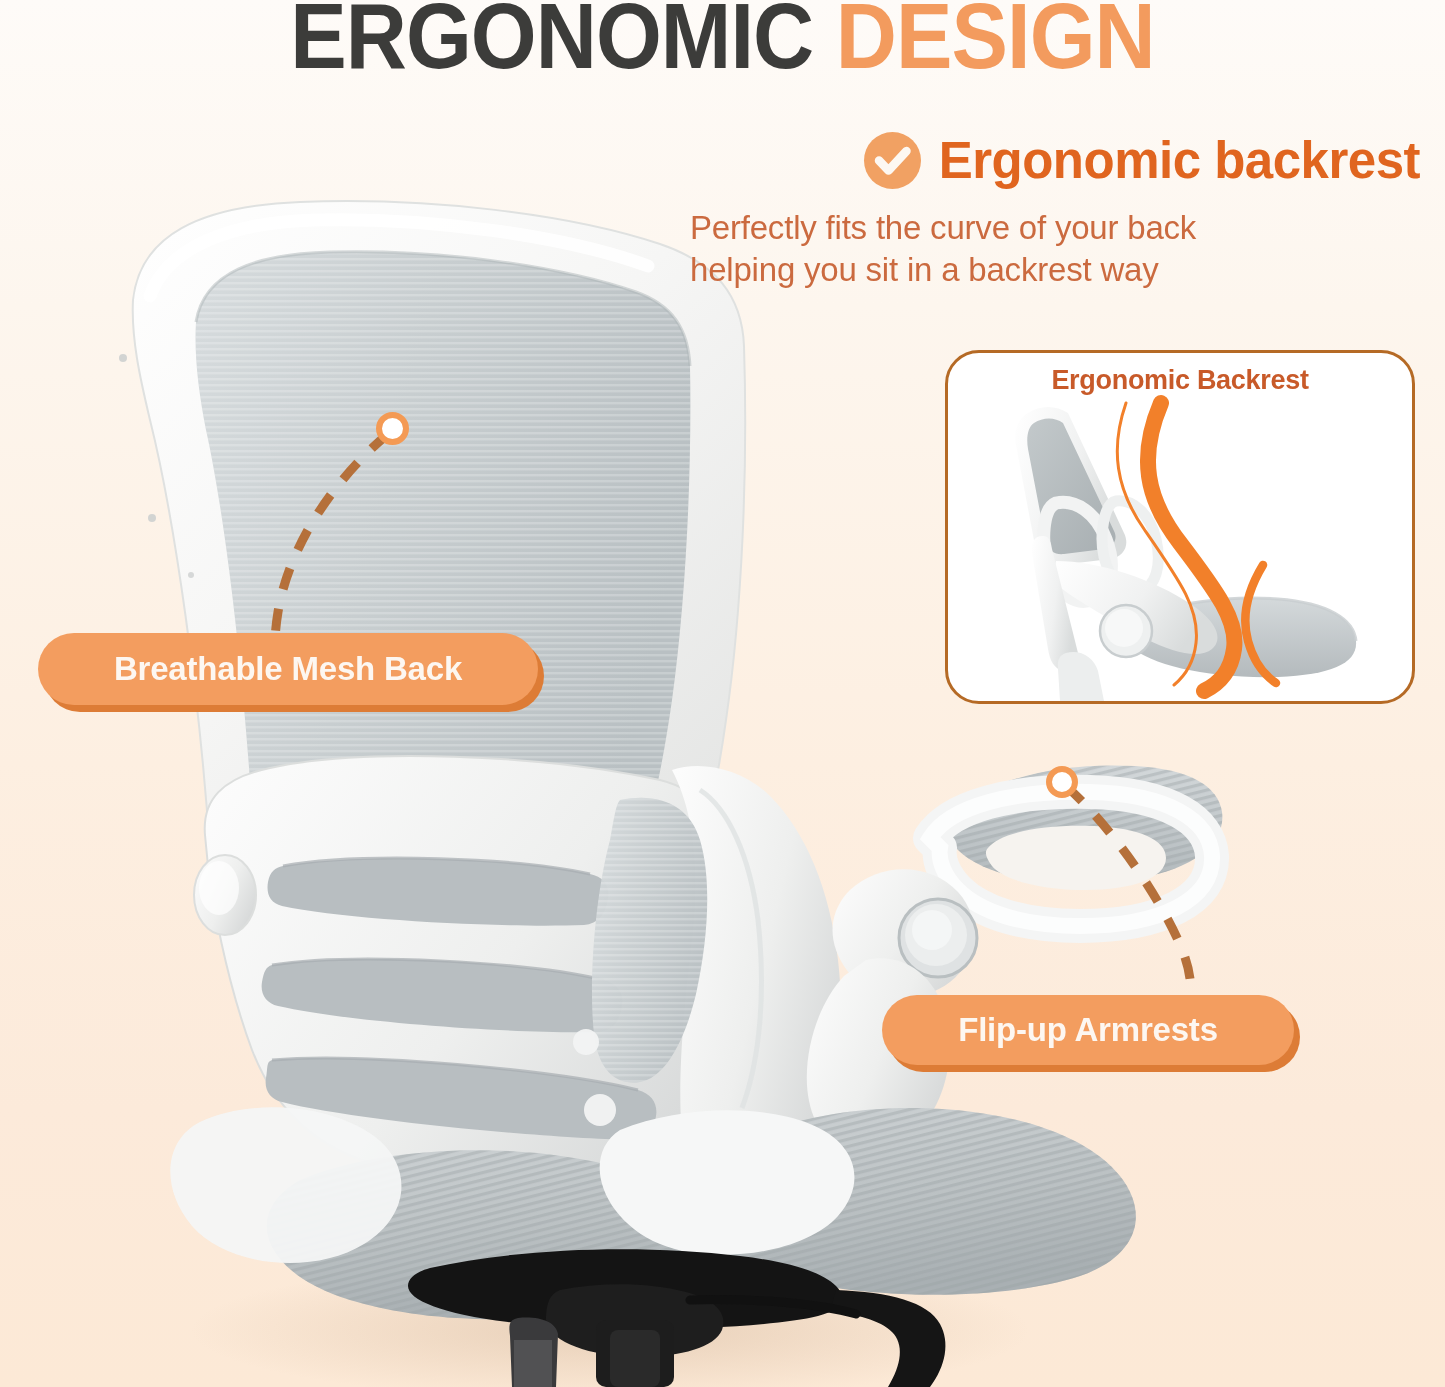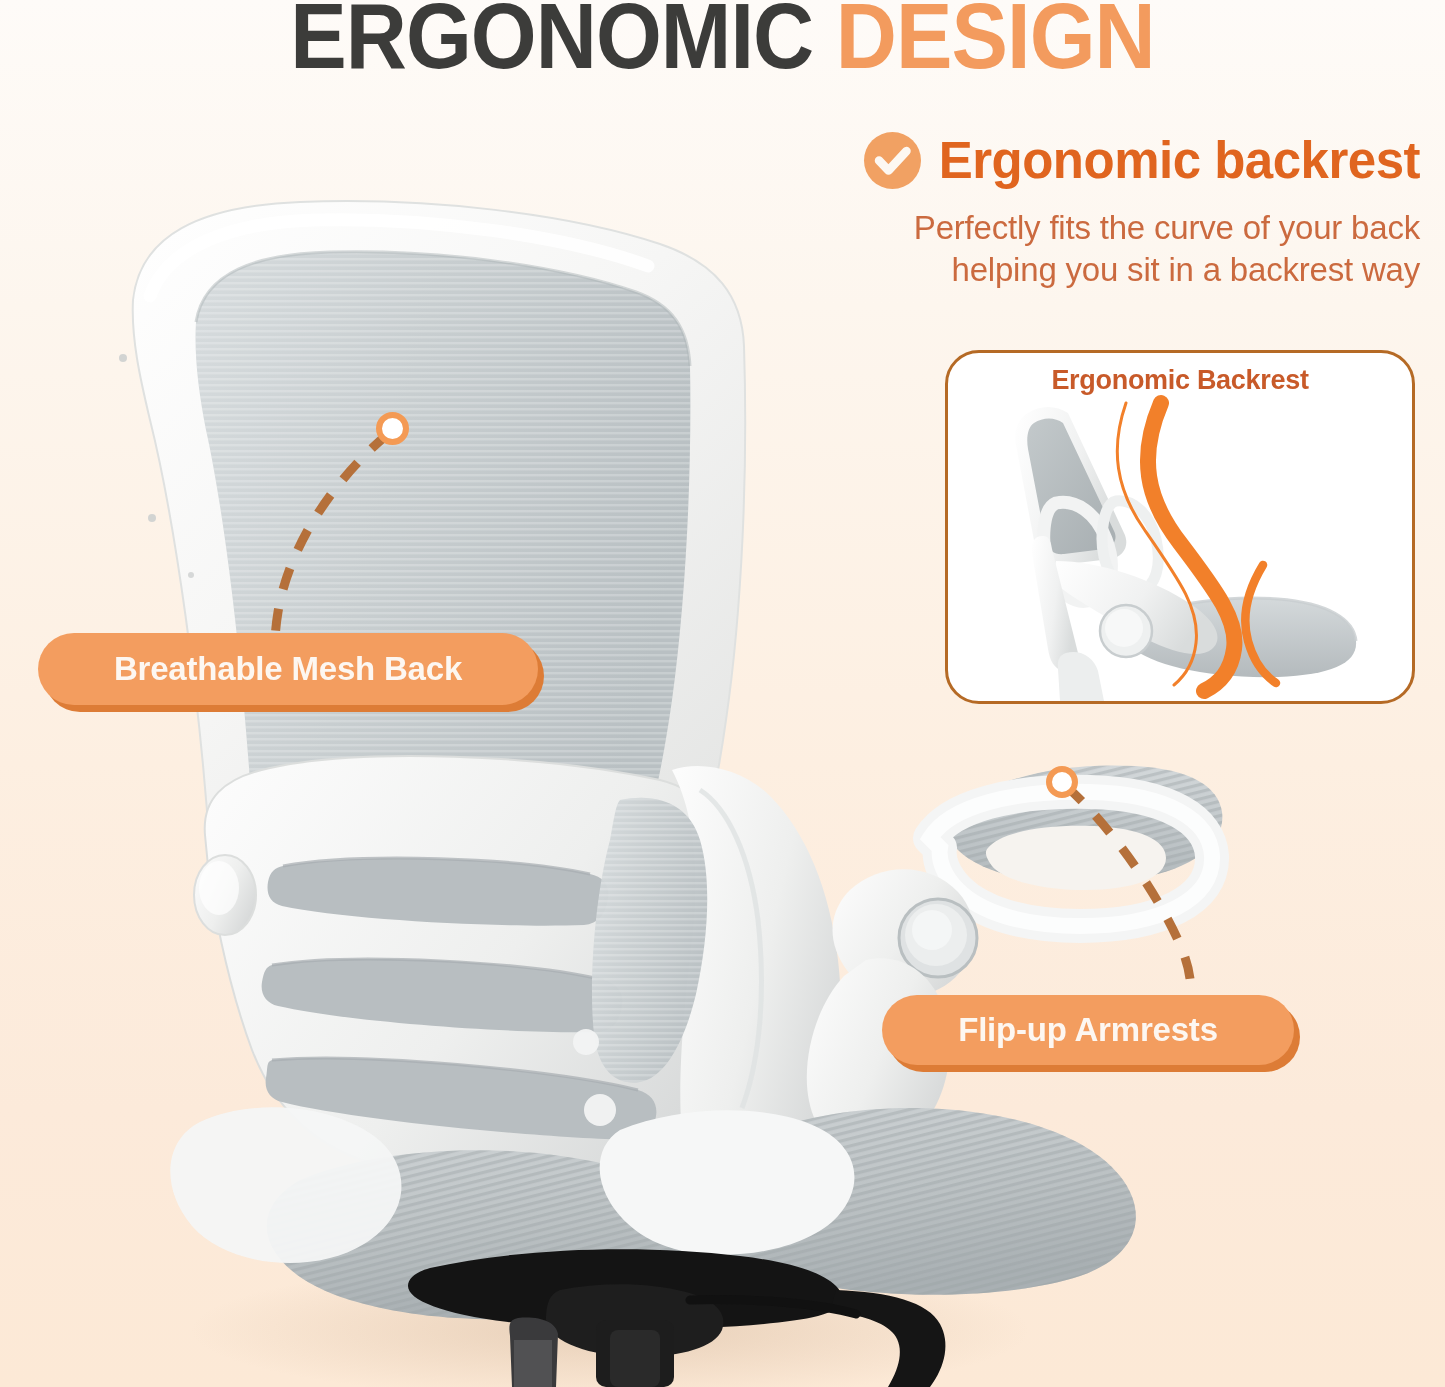--- a/index.html
+++ b/index.html
@@ -31,21 +31,21 @@
   .check-badge{
     width:57px;height:57px;border-radius:50%;
     background:#f1a163;flex:0 0 auto;position:relative;
   }
   .check-badge svg{position:absolute;left:0;top:0;}
   .headline-text{
     font-weight:700;font-size:51px;color:#e0651f;letter-spacing:-0.5px;
     white-space:nowrap;line-height:1.05;
   }
   .subtext{
-    margin-top:18px;text-align:right;
+    margin-top:18px;
     font-size:33px;line-height:1.26;color:#cb6a3f;font-weight:400;
     letter-spacing:-0.2px;
   }
   .subtext div{white-space:nowrap;}
 
   
   .inset-card{
     position:absolute;left:945px;top:350px;width:464px;height:348px;
     border:3px solid #b56a25;border-radius:34px;background:#ffffff;
     overflow:hidden;

